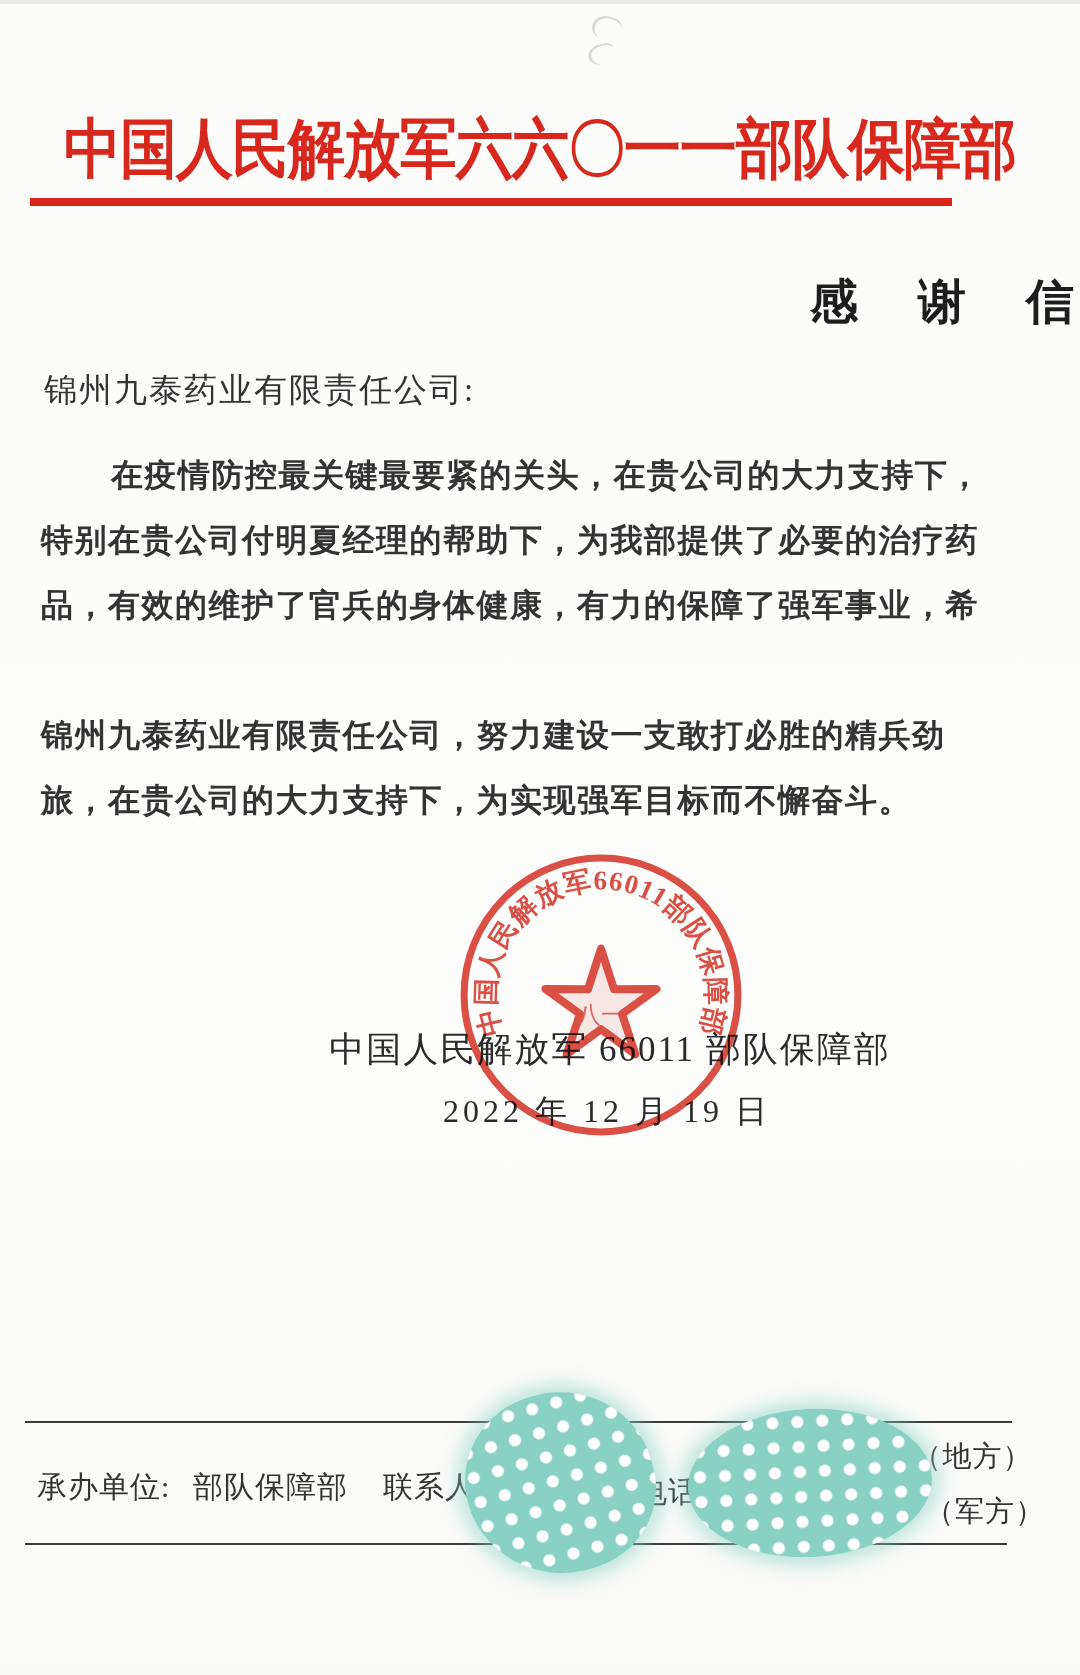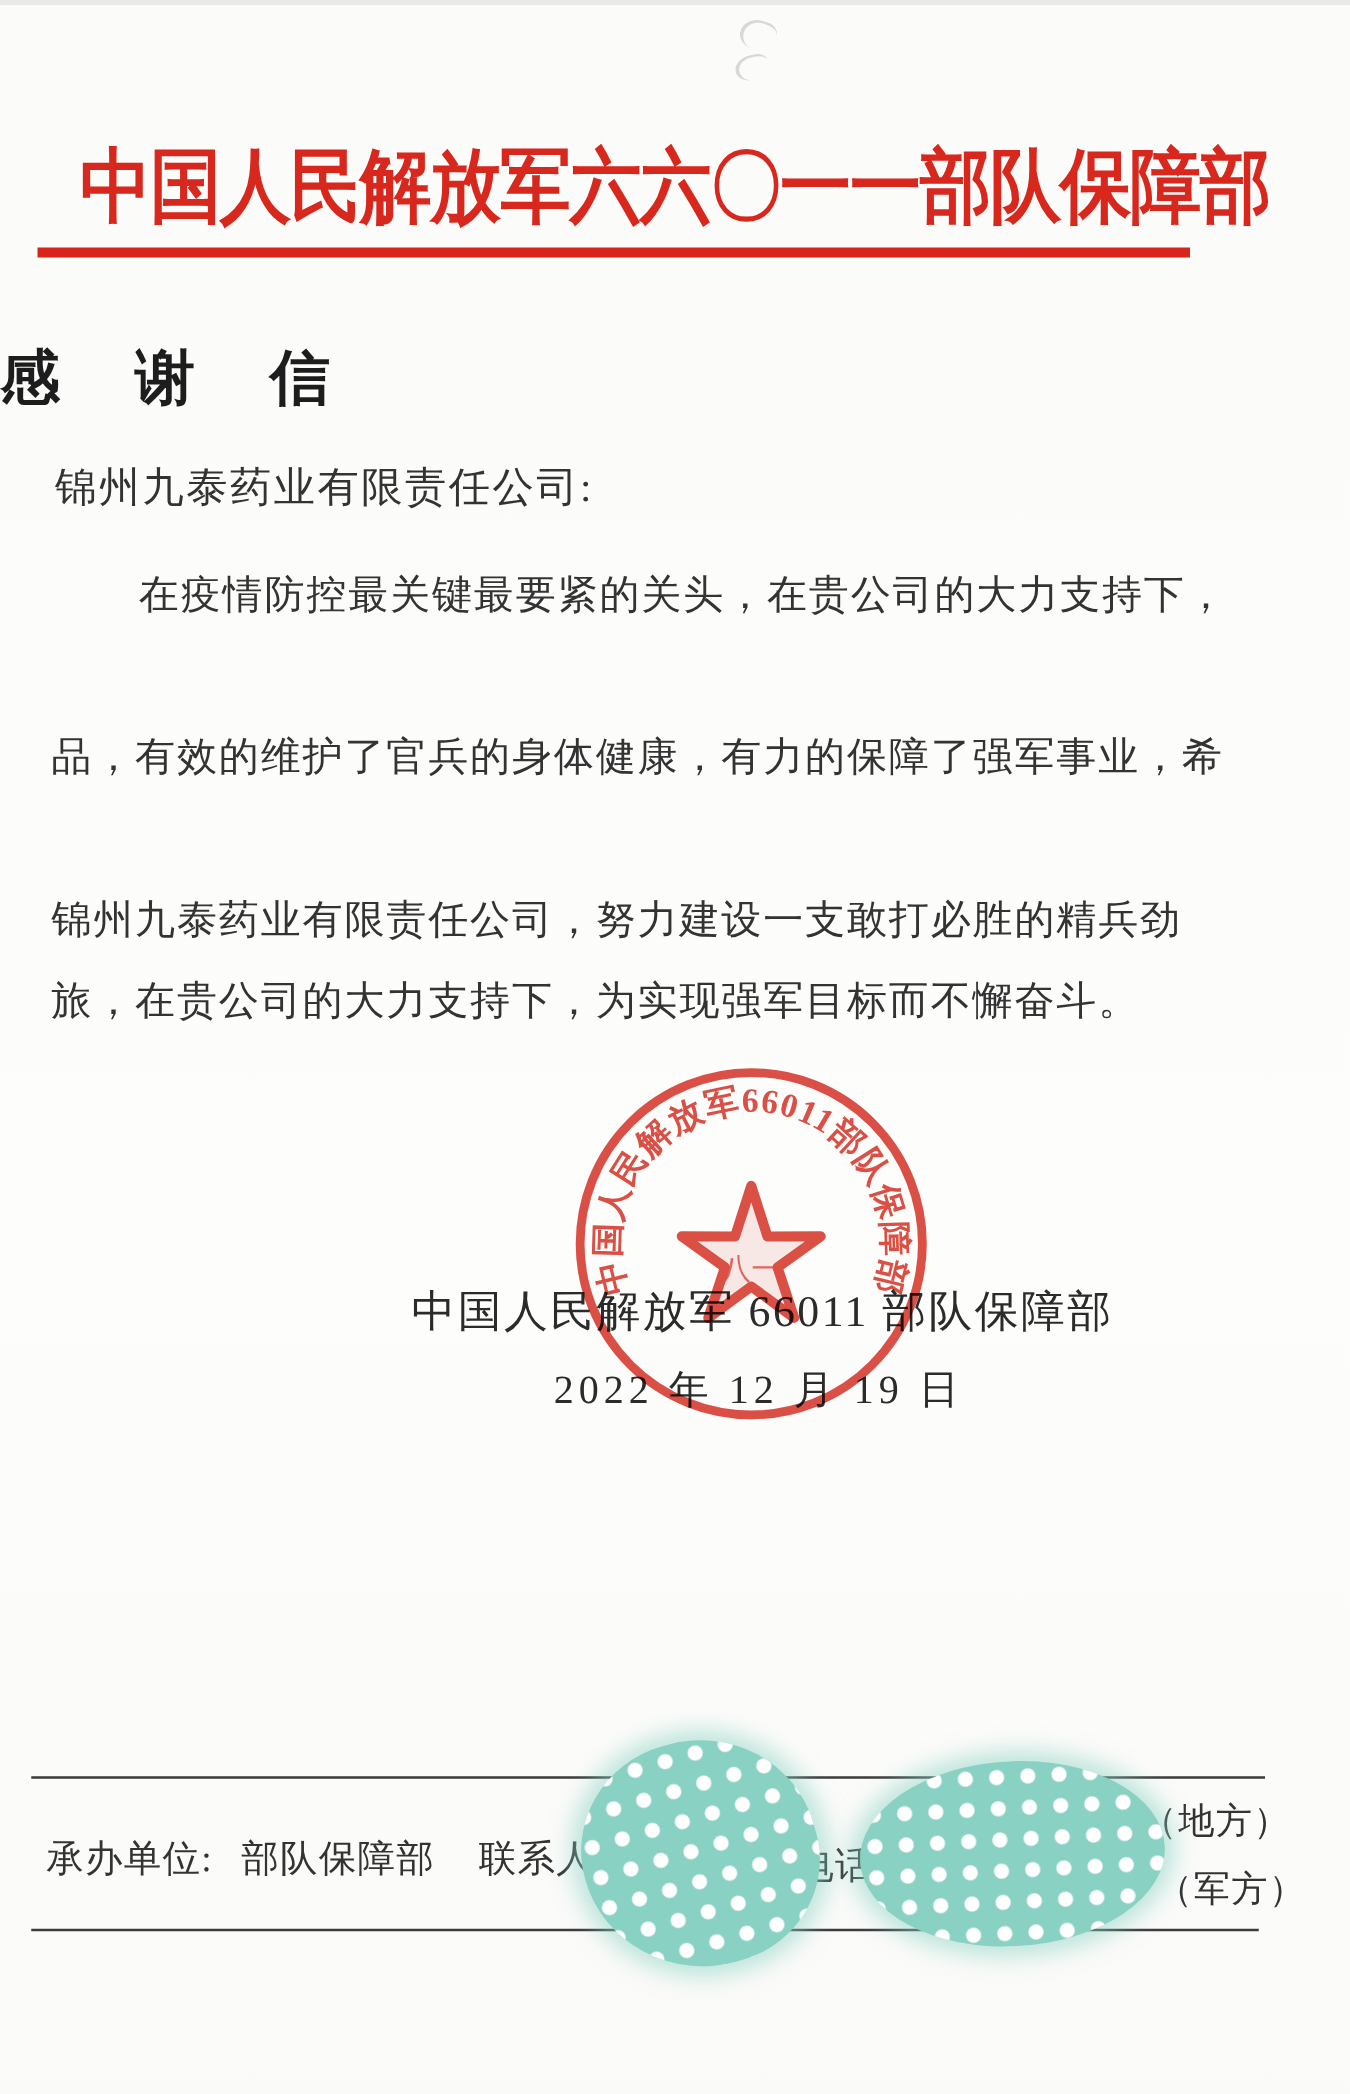--- a/index.html
+++ b/index.html
@@ -21,32 +21,32 @@
     transform:scaleY(1.14);
     transform-origin:center top;
     white-space:nowrap;
   }
   .red-rule{
     position:absolute;top:194px;left:30px;width:922px;height:8px;
     background:#d8241a;
   }
   .title{
     position:absolute;top:266px;left:0;width:100%;
-    text-align:left;
+    text-align:right;
     font-size:48px;font-weight:700;color:#1d1d1d;
     letter-spacing:6px;white-space:nowrap;
   }
   .salutation{
     position:absolute;top:364px;left:44px;
     font-size:33px;color:#333;white-space:nowrap;letter-spacing:2px;
   }
   .body-line{
     position:absolute;left:41px;width:950px;
     font-size:32px;color:#333;
-    letter-spacing:1.5px;white-space:nowrap;
+    letter-spacing:1.5px;white-space:nowrap;font-weight:bold;
   }
   .bl-0{top:450px;padding-left:70px;}
   .bl-1{top:515px;}
   .bl-2{top:580px;}
   .bl-3{top:645px;}
   .bl-4{top:710px;}
   .bl-5{top:775px;}
   .signature{
     position:absolute;top:1022px;left:610px;transform:translateX(-50%);
     font-size:35px;color:#2b2b2b;white-space:nowrap;letter-spacing:2px;
@@ -109,20 +109,21 @@
 
   <div class="letterhead">中国人民解放军六六〇一一部队保障部</div>
 
   <div class="red-rule"></div>
 
   <div class="title">感　谢　信</div>
 
   <div class="salutation">锦州九泰药业有限责任公司:</div>
 
   <div class="body-line bl-0">在疫情防控最关键最要紧的关头，在贵公司的大力支持下，</div>
+  <div class="body-line bl-1">特别在贵公司付明夏经理的帮助下，为我部提供了必要的治疗药</div>
   <div class="body-line bl-2">品，有效的维护了官兵的身体健康，有力的保障了强军事业，希</div>
   <div class="body-line bl-4">锦州九泰药业有限责任公司，努力建设一支敢打必胜的精兵劲</div>
   <div class="body-line bl-5">旅，在贵公司的大力支持下，为实现强军目标而不懈奋斗。</div>
 
   <svg class="stamp" viewBox="0 0 300 300" xmlns="http://www.w3.org/2000/svg">
     <circle cx="150" cy="150" r="136" fill="none" stroke="#d8382c" stroke-width="7"></circle>
     <path id="sealArc" d="M 54.8 194.4 A 105 105 0 1 1 245.2 194.4" fill="none"></path>
     <text font-size="27" font-weight="bold" fill="#d8382c" letter-spacing="1">
       <textPath href="#sealArc" startOffset="50%" text-anchor="middle">中国人民解放军66011部队保障部</textPath>
     </text>

